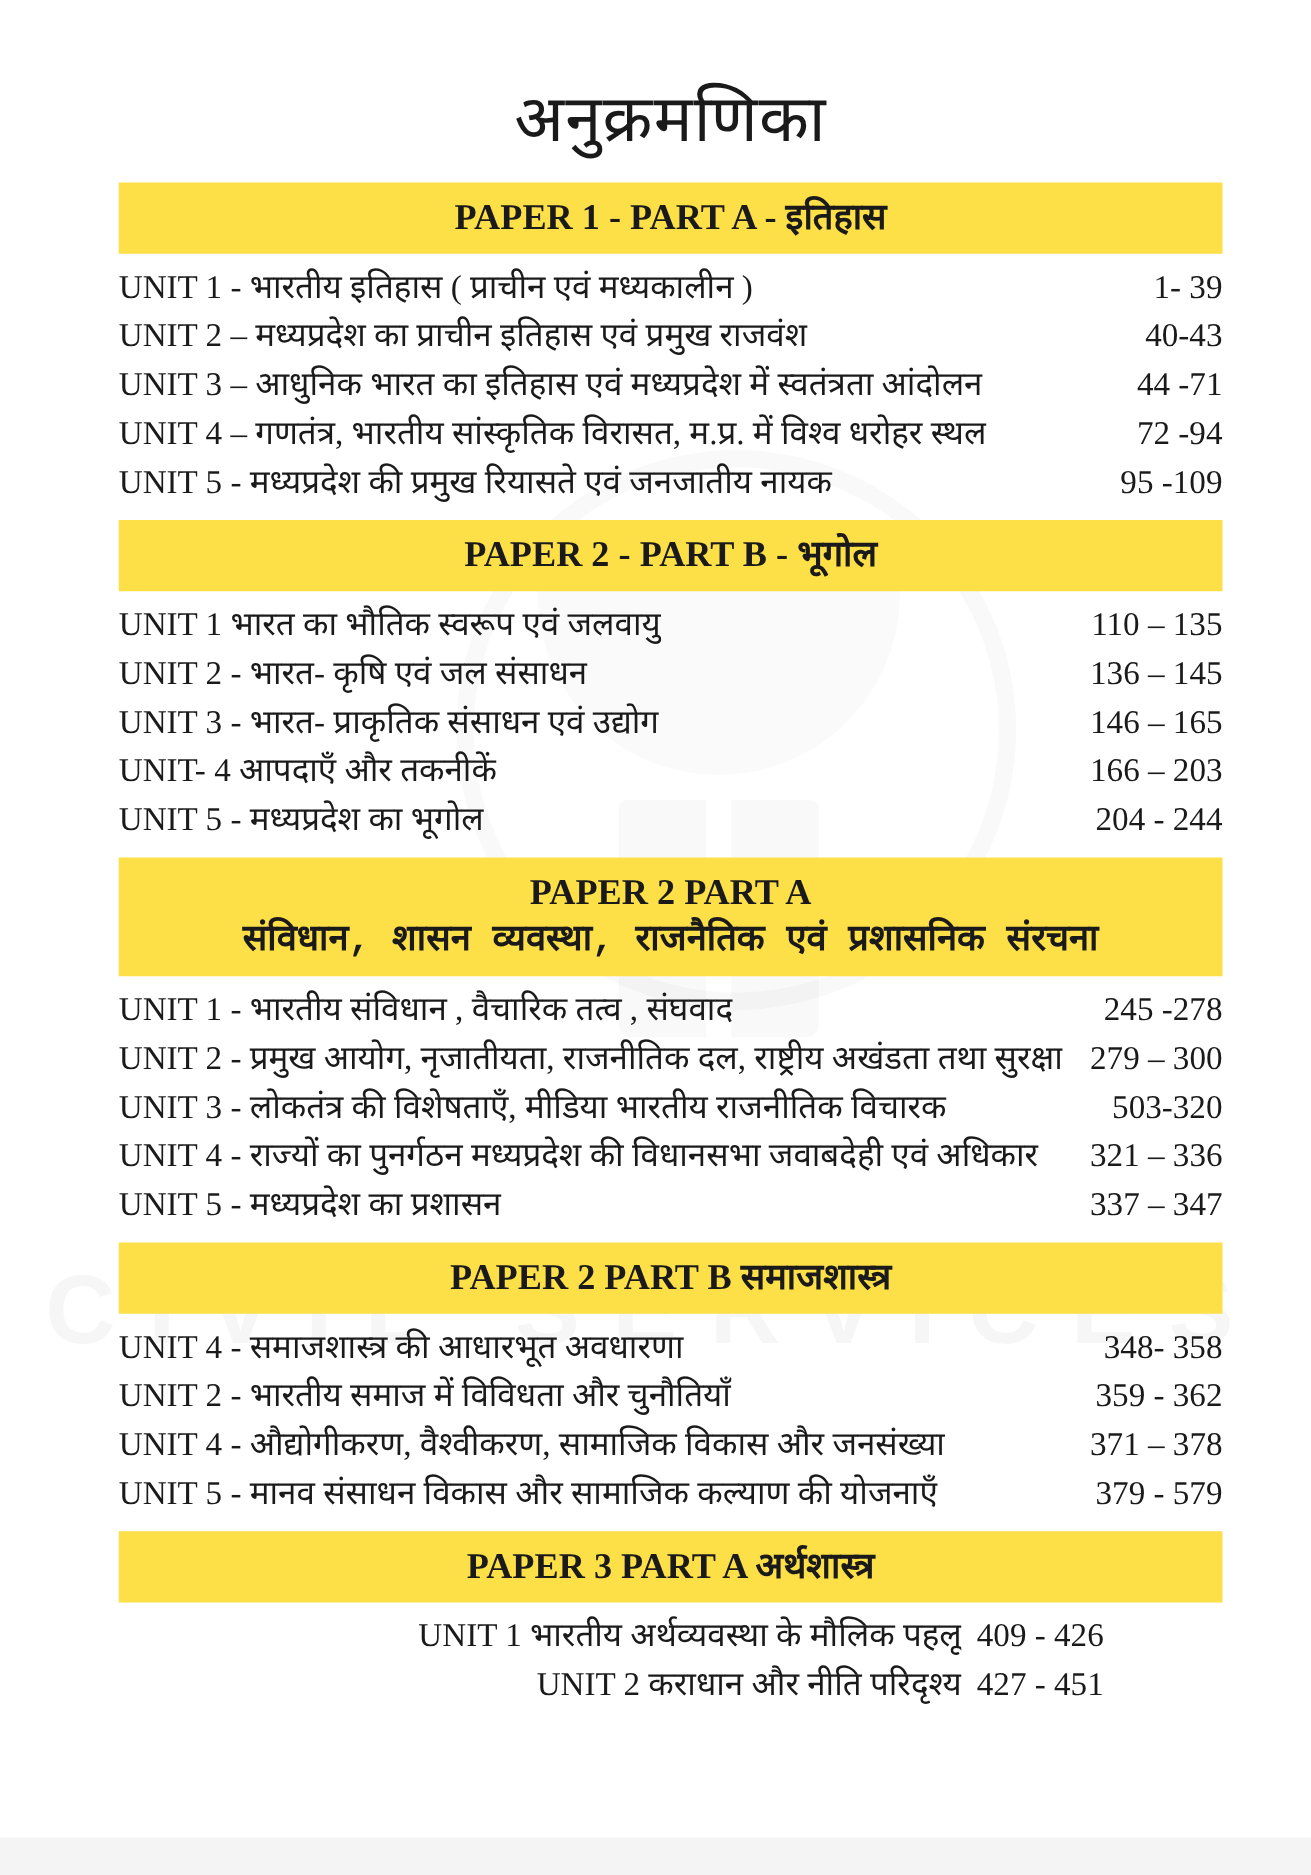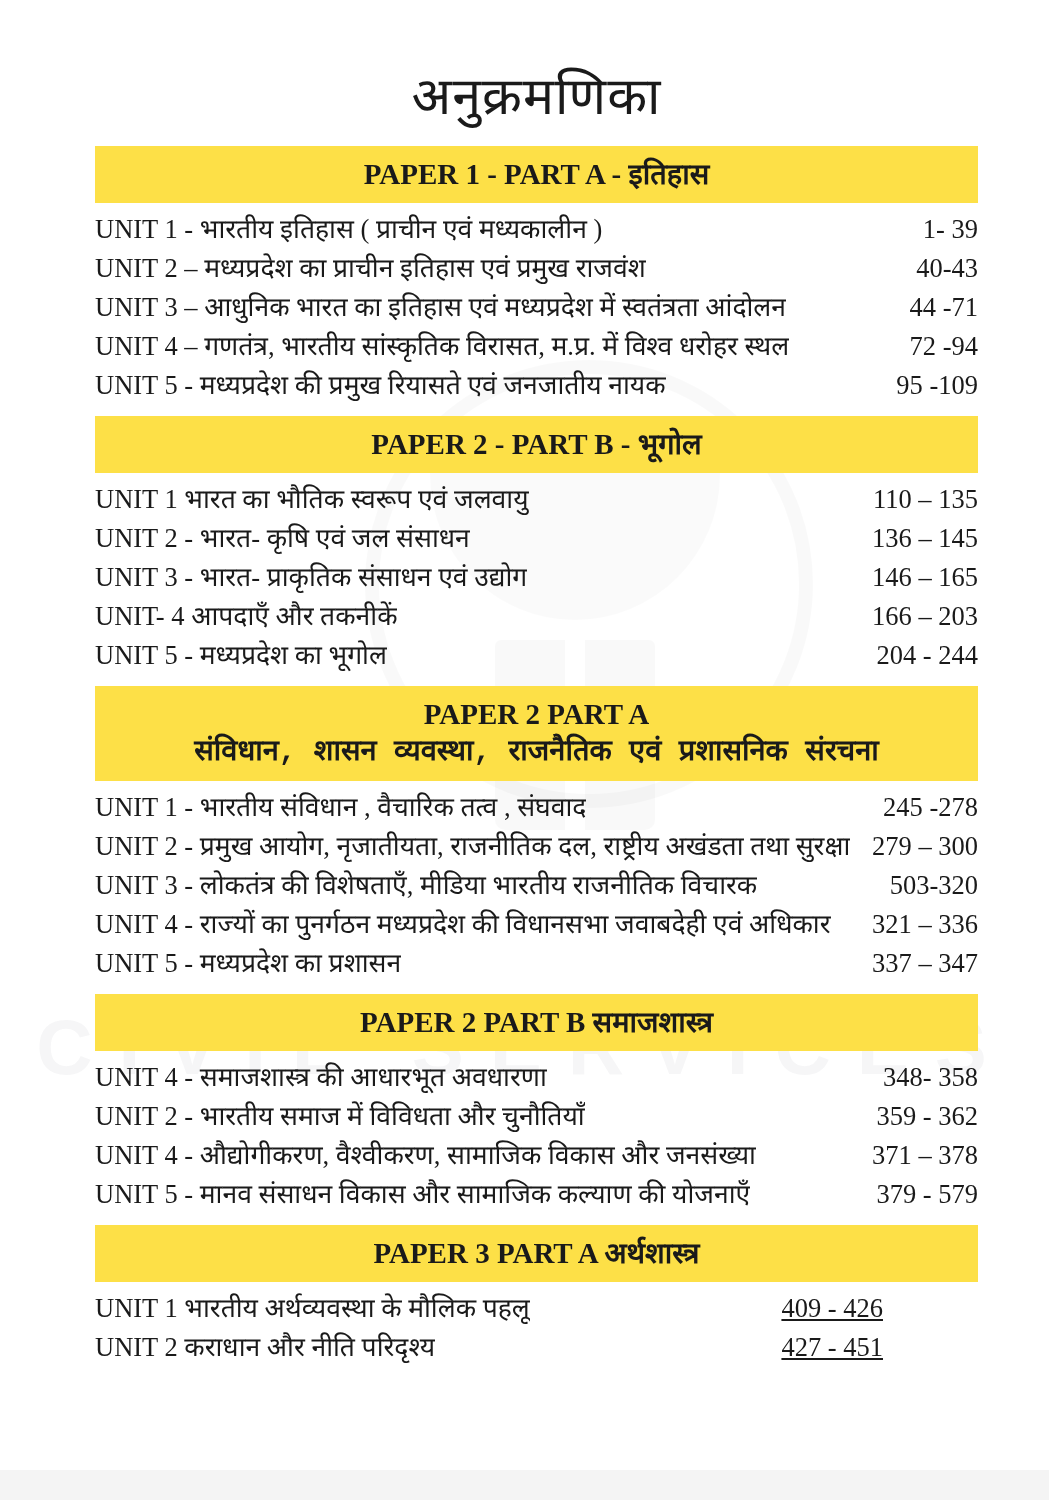--- a/index.html
+++ b/index.html
@@ -50,22 +50,22 @@
     margin:11px 0 7px 0;
   }
   .band .band-line2{font-size:29px;font-family:Liberation Mono, monospace;}
   
   .toc-row{
     display:flex;justify-content:space-between;align-items:baseline;
     font-size:26.5px;line-height:39px;
   }
   .toc-row .row-title{text-align:left;white-space:nowrap;overflow:hidden;}
   .toc-row .row-pages{text-align:right;white-space:nowrap;padding-left:12px;}
-  .sec-last .toc-row{padding-right:95px;}
-  .sec-last .toc-row .row-pages{padding-right:0;text-decoration:underline;}
+  .sec-last .toc-row{padding-right:95px;justify-content:flex-end;}
+  .sec-last .toc-row .row-pages{padding-right:0;}
   
   .footer-strip{
     position:absolute;left:0;right:0;bottom:0;height:30px;
     background:#f4f4f4;z-index:2;
   }
 </style>
 </head>
 <body>
 
 <div class="wm wm-circle"></div>

